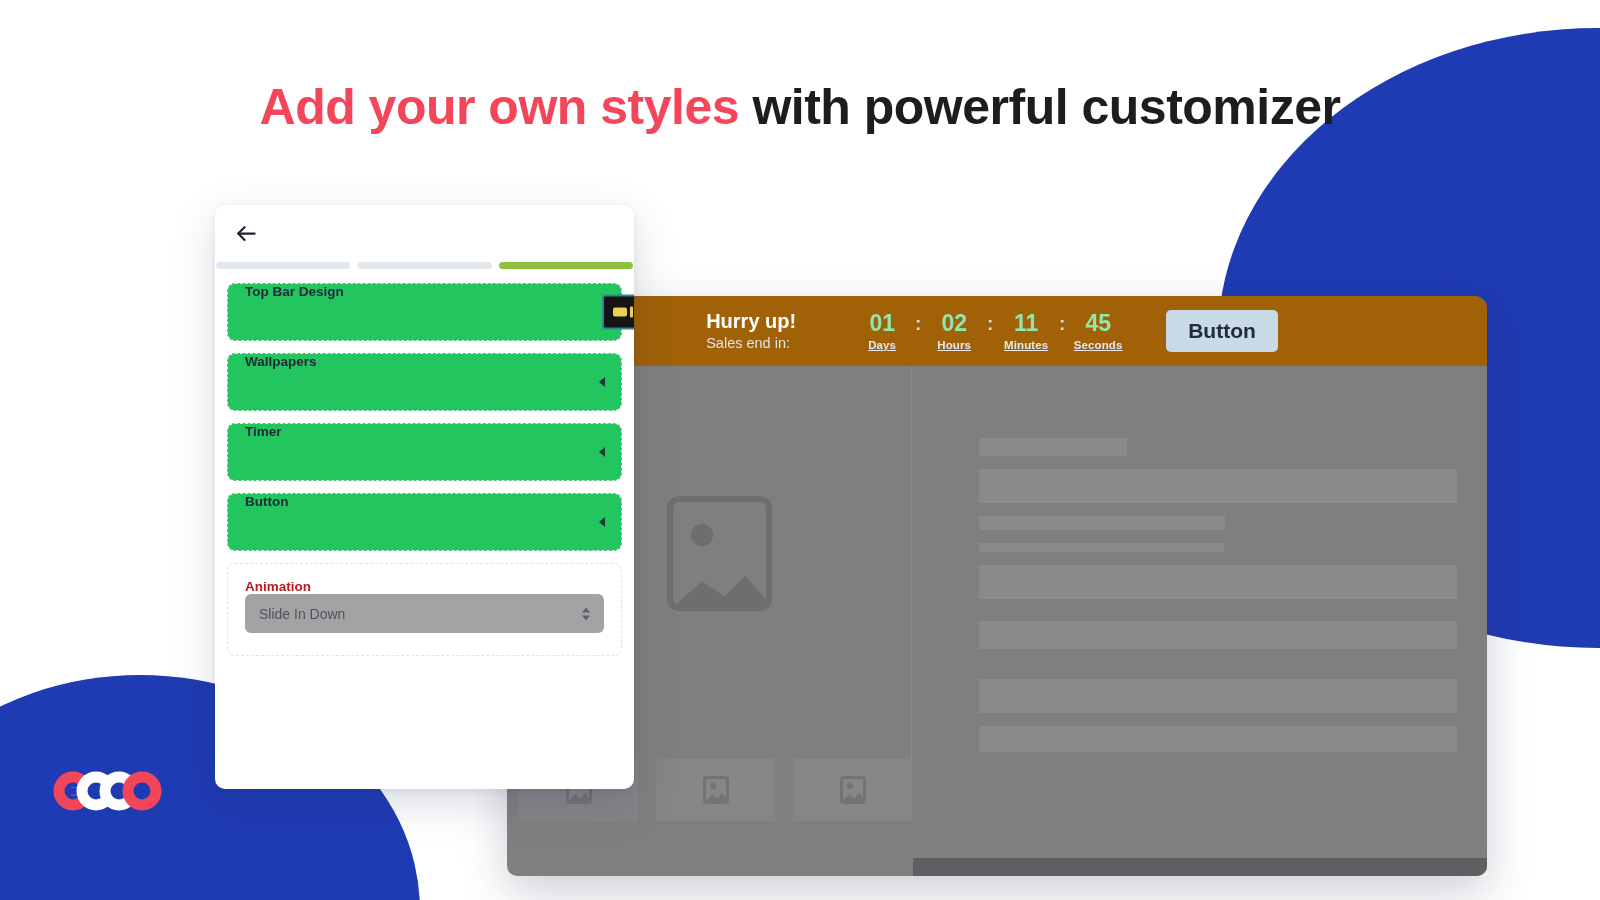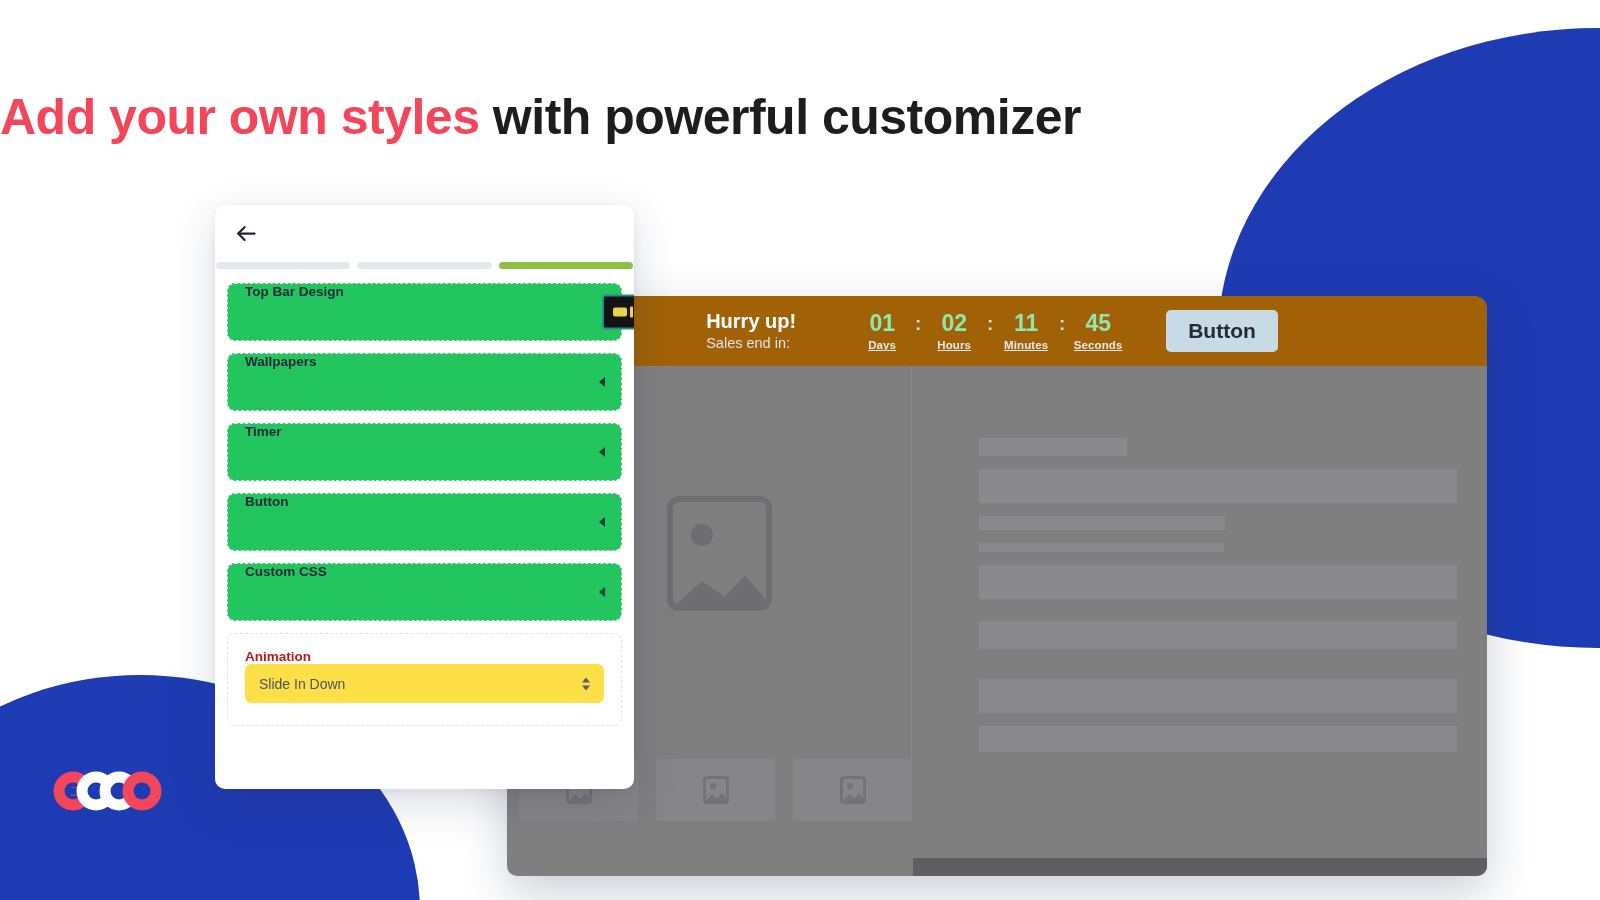--- a/index.html
+++ b/index.html
@@ -25,23 +25,23 @@
     left:-140px; top:675px;
     width:560px; height:470px;
     background:#1f3bb3;
     border-radius:50%;
     z-index:1;
   }
 
   
   #headline{
     position:absolute;
-    left:0; top:82px;
+    left:0; top:72px;
     width:1600px;
-    text-align:left;
+    text-align:center;
     z-index:5;
     font-size:50px;
     font-weight:bold;
     line-height:1.40;
     letter-spacing:-0.5px;
     color:#1d1d1f;
   }
   #headline .accent{ color:#f4465a; }
 
   
@@ -315,21 +315,21 @@
     border-radius:8px;
     padding:15px 17px 22px 17px;
   }
   #animation-label{
     font-size:13.5px;
     font-weight:bold;
     color:#b91c1c;
   }
   #animation-select{
     position:relative;
-    background:#fde047;
+    background:#a3a3a3;
     border-radius:6px;
     height:39px;
     display:flex;
     align-items:center;
     padding:0 14px;
     cursor:pointer;
   }
   #animation-select .sel-value{
     font-size:14px;
     color:#4d5360;
@@ -483,24 +483,20 @@
     <div class="panel-item">
       <span class="item-label">Timer</span>
       <span class="caret-left"></span>
     </div>
 
     <div class="panel-item">
       <span class="item-label">Button</span>
       <span class="caret-left"></span>
     </div>
 
-    <div class="panel-item">
-      <span class="item-label">Custom CSS</span>
-      <span class="caret-left"></span>
-    </div>
 
     <div id="animation-card">
       <div id="animation-label">Animation</div>
       <div id="animation-select">
         <span class="sel-value">Slide In Down</span>
         <span id="select-stepper">
           <i class="up"></i>
           <i class="down"></i>
         </span>
 

